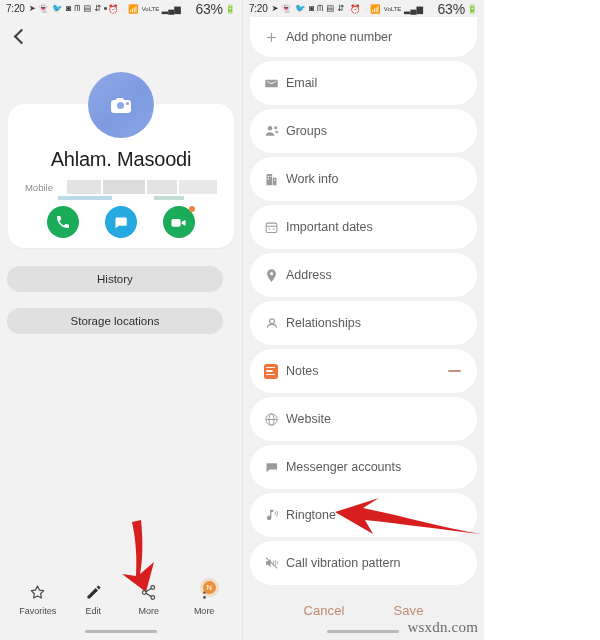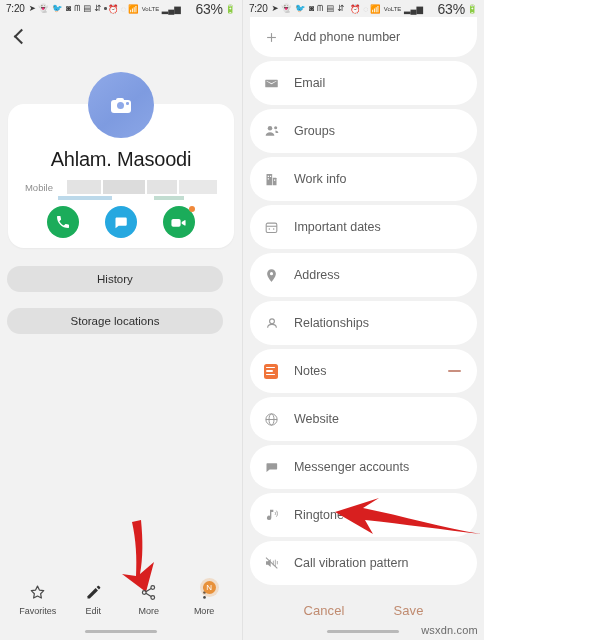--- a/index.html
+++ b/index.html
@@ -106,37 +106,37 @@
   .arrow-left { position:absolute; left:96px; top:518px; width:84px; height:92px; pointer-events:none; }
 
   
   .list { position:absolute; top:17px; left:0; right:0; }
   .row {
     margin:0 7px 4px; height:44px; background:#fff; border-radius:22px;
     display:flex; align-items:center; padding:0 14px; position:relative;
   }
   .row-first { border-radius:0 0 22px 22px; height:40px; margin-top:0; }
   .row-ic { width:22px; display:flex; align-items:center; justify-content:flex-start; color:#9a9a9a; }
-  .row-label { font-size:12.5px; color:#5b5b5b; margin-left:8px; }
+  .row-label { font-size:12.5px; color:#5b5b5b; margin-left:0; }
   .row-minus { position:absolute; right:16px; width:13px; height:2px; background:#c98f7f; border-radius:1px; }
   .notes-ic {
     width:14px;height:15px;border-radius:2.5px;background:#f0743a;
     display:flex;flex-direction:column;justify-content:center;gap:2px;padding:0 2.5px;
   }
   .notes-ic i{display:block;height:1.6px;background:#fff;border-radius:1px;}
   .notes-ic i:nth-child(2){width:70%;}
 
   .footer-actions {
     position:absolute; bottom:22px; left:0; right:0;
     display:flex; justify-content:space-around; padding:0 36px;align-items:center;
   }
   .foot-btn { font-size:13px; color:#c08b70; letter-spacing:.1px; }
   .watermark {
-    position:absolute; right:6px; bottom:4px; font-size:11px; color:#6b6b6b;
-    font-family:Liberation Sans, sans-serif; letter-spacing:.2px;
+    position:absolute; right:6px; bottom:4px; font-size:15px; color:#6b6b6b;
+    font-family:Liberation Serif, serif; letter-spacing:.2px;
   }
   .arrow-right { position:absolute; left:390px; top:494px; width:150px; height:44px; pointer-events:none; }
   svg { display:block; }
 </style>
 </head>
 <body>
 
 <div class="screens">
 
   <div class="panel panel-left">

